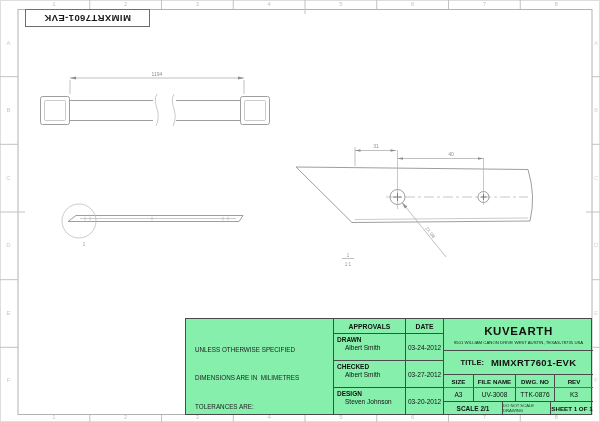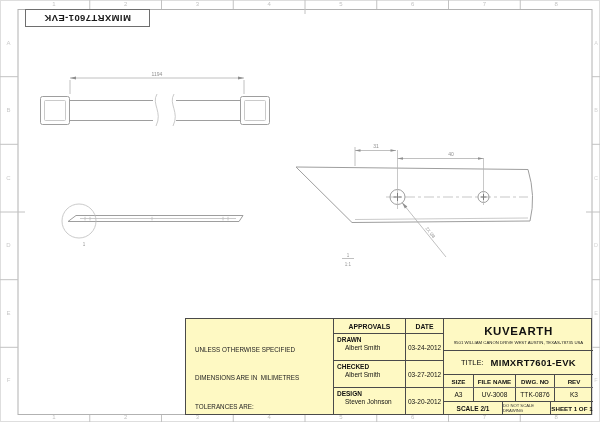--- a/index.html
+++ b/index.html
@@ -17,41 +17,41 @@
      font-size:6px;color:#c9c9c9;}
   .zones-right span{font-size:5.5px;color:#d4d4d4;}
 
   
   .tab{position:absolute;left:25px;top:9px;width:125px;height:18px;border:1px solid #6e6e6e;
        box-sizing:border-box;display:flex;align-items:center;justify-content:center;background:#fff;}
   .tab span{transform:rotate(180deg);font-size:9.5px;font-weight:bold;letter-spacing:.4px;color:#1a1a1a;white-space:nowrap;}
 
   
   .titleblock{position:absolute;left:185px;top:318px;width:407px;height:97px;border:1px solid #4a4a4a;
-       box-sizing:border-box;background:#fef9c3;color:#111;}
+       box-sizing:border-box;background:#86efac;color:#111;}
   .titleblock *{box-sizing:border-box;}
   .notes{position:absolute;left:0;top:0;width:148px;height:95px;border-right:1px solid #4a4a4a;
        padding:7px 0 0 9px;font-size:6.3px;line-height:1.5;white-space:pre;color:#222;}
   .approvals{position:absolute;left:148px;top:0;width:110px;height:95px;border-right:1px solid #4a4a4a;}
   .apr-head{height:15px;display:flex;border-bottom:1px solid #4a4a4a;}
   .apr-head div{display:flex;align-items:center;justify-content:center;font-weight:bold;font-size:6.8px;}
   .apr-c1{width:72px;border-right:1px solid #4a4a4a;}
   .apr-c2{flex:1;}
   .apr-row{display:flex;border-bottom:1px solid #4a4a4a;height:27px;}
   .apr-row:last-child{border-bottom:none;height:26px;}
   .apr-who{width:72px;border-right:1px solid #4a4a4a;padding:2px 0 0 3px;}
   .apr-role{font-weight:bold;font-size:6.5px;}
   .apr-name{font-size:6.5px;padding-left:8px;margin-top:1px;}
   .apr-date{flex:1;display:flex;align-items:center;justify-content:center;font-size:6.5px;}
   .tb-right{position:absolute;left:258px;top:0;width:149px;height:95px;}
   .company{height:32px;border-bottom:1px solid #4a4a4a;text-align:center;padding-top:6px;}
   .company-name{font-size:11.5px;font-weight:bold;letter-spacing:.6px;}
   .company-addr{font-size:4.3px;margin-top:2.5px;color:#222;white-space:nowrap;}
   .titlerow{height:24px;border-bottom:1px solid #4a4a4a;display:flex;align-items:center;justify-content:center;gap:7px;}
-  .title-label{font-weight:normal;font-size:7.5px;}
+  .title-label{font-weight:bold;font-size:7.5px;}
   .title-value{font-weight:bold;font-size:9.5px;letter-spacing:.3px;}
   .meta{height:27px;border-bottom:1px solid #4a4a4a;display:flex;flex-direction:column;}
   .meta-r{display:flex;}
   .meta-labels{height:13px;border-bottom:1px solid #6a6a6a;}
   .meta-values{flex:1;}
   .meta-r div{display:flex;align-items:center;justify-content:center;}
   .mc1{width:30px;border-right:1px solid #4a4a4a;}
   .mc2{width:42px;border-right:1px solid #4a4a4a;}
   .mc3{width:39px;border-right:1px solid #4a4a4a;}
   .mc4{flex:1;}

